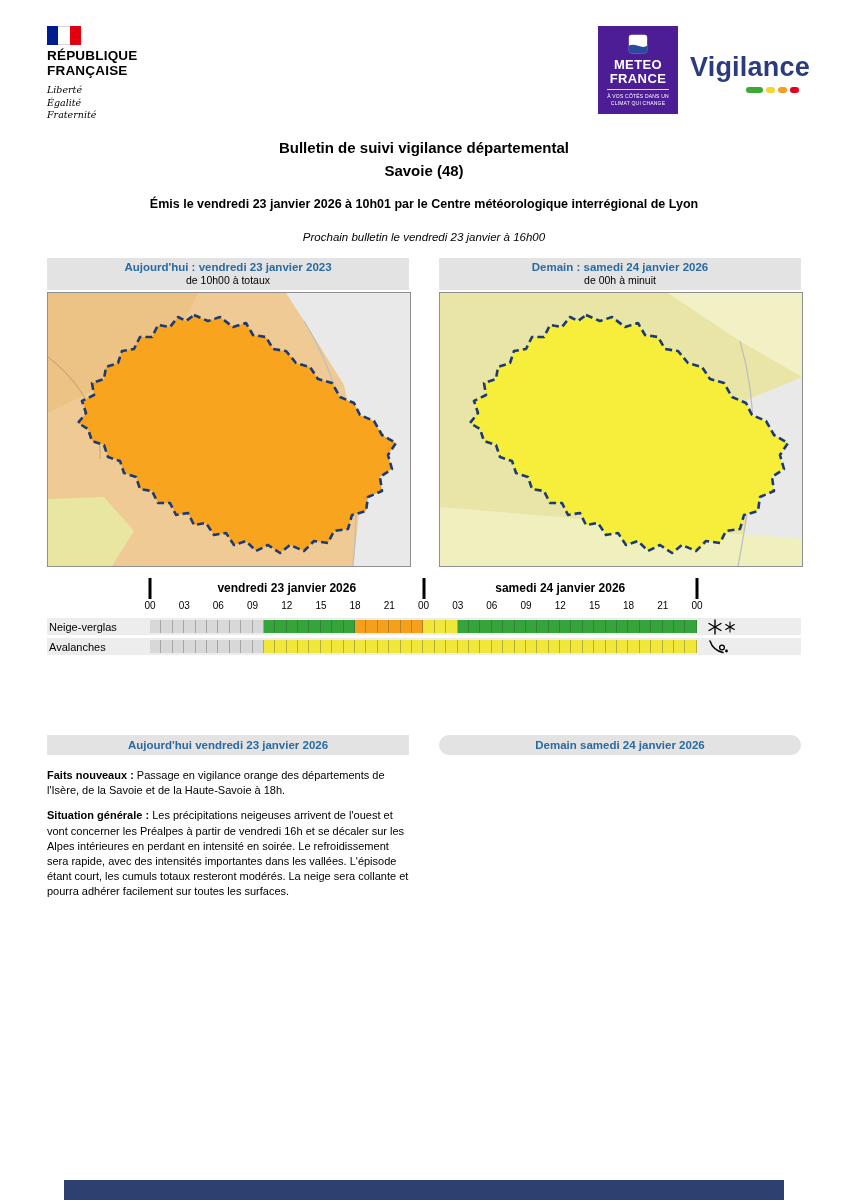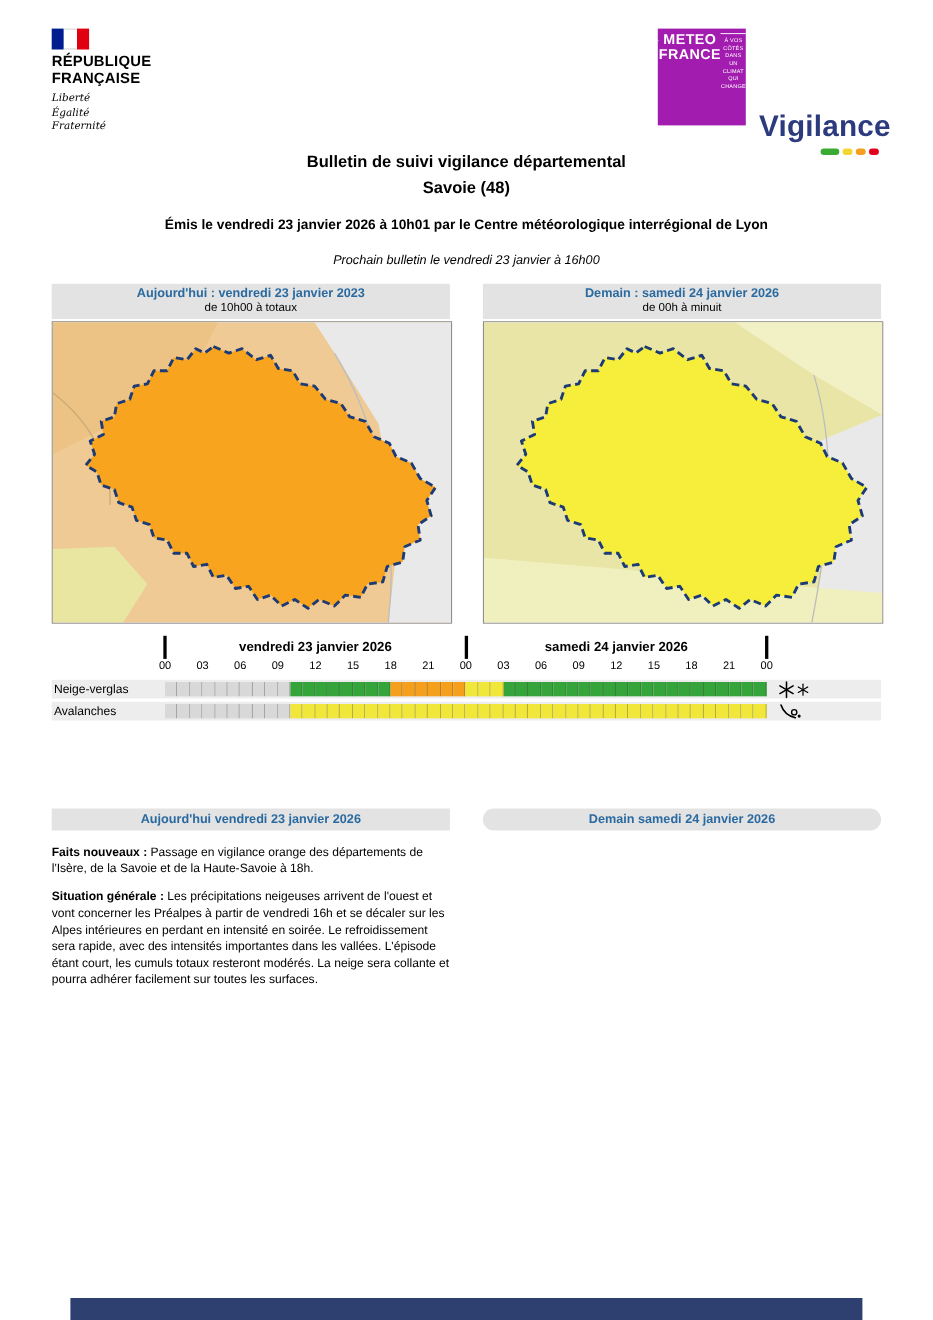--- a/index.html
+++ b/index.html
@@ -9,27 +9,27 @@
   
   .marianne{position:absolute;left:47px;top:26px;}
   .flag{display:flex;width:34px;height:19px;margin-bottom:4px;}
   .flag span{flex:1;}
   .flag .fb{background:#001d8f;}
   .flag .fw{background:#fff;border-top:1px solid #d6d6d6;border-bottom:1px solid #d6d6d6;}
   .flag .fr{background:#e1000f;}
   .rf-name{font-weight:bold;font-size:13.5px;line-height:1.1;letter-spacing:.2px;}
   .motto{margin-top:5px;font-family:"DejaVu Serif",serif;font-style:italic;font-size:9.5px;line-height:1.35;}
 
-  .mf-box{position:absolute;left:598px;top:26px;width:80px;height:88px;background:#a21caf;color:#fff;
-          display:flex;align-items:flex-start;justify-content:center;text-align:center;}
+  .mf-box{position:absolute;left:598px;top:26px;width:80px;height:88px;background:#4c1d95;color:#fff;
+          display:flex;flex-direction:column;align-items:center;justify-content:center;text-align:center;}
   .mf-name{font-weight:bold;font-size:13px;line-height:1.05;letter-spacing:.4px;margin-top:3px;}
   .mf-tagline{font-size:5px;line-height:1.4;margin-top:4px;width:62px;letter-spacing:.2px;
               border-top:1px solid rgba(255,255,255,.85);padding-top:3px;}
 
-  .vigilance{position:absolute;left:690px;top:52px;width:112px;margin-top:48px;}
+  .vigilance{position:absolute;left:690px;top:52px;width:112px;}
   .vig-text{font-size:27px;color:#2c3a7e;font-weight:600;letter-spacing:.2px;}
   .vig-bars{display:flex;gap:3px;justify-content:flex-end;margin-top:4px;padding-right:3px;}
   .vig-bars span{height:6px;border-radius:3px;width:9px;}
   .vig-bars span:first-child{width:17px;}
 
   
   .title{position:absolute;top:136px;left:0;width:100%;text-align:center;
          font-size:15px;font-weight:bold;line-height:1.55;}
   .emission{position:absolute;top:197px;left:0;width:100%;text-align:center;font-size:12.5px;font-weight:bold;}
   .next{position:absolute;top:231px;left:0;width:100%;text-align:center;font-size:11.5px;font-style:italic;}

